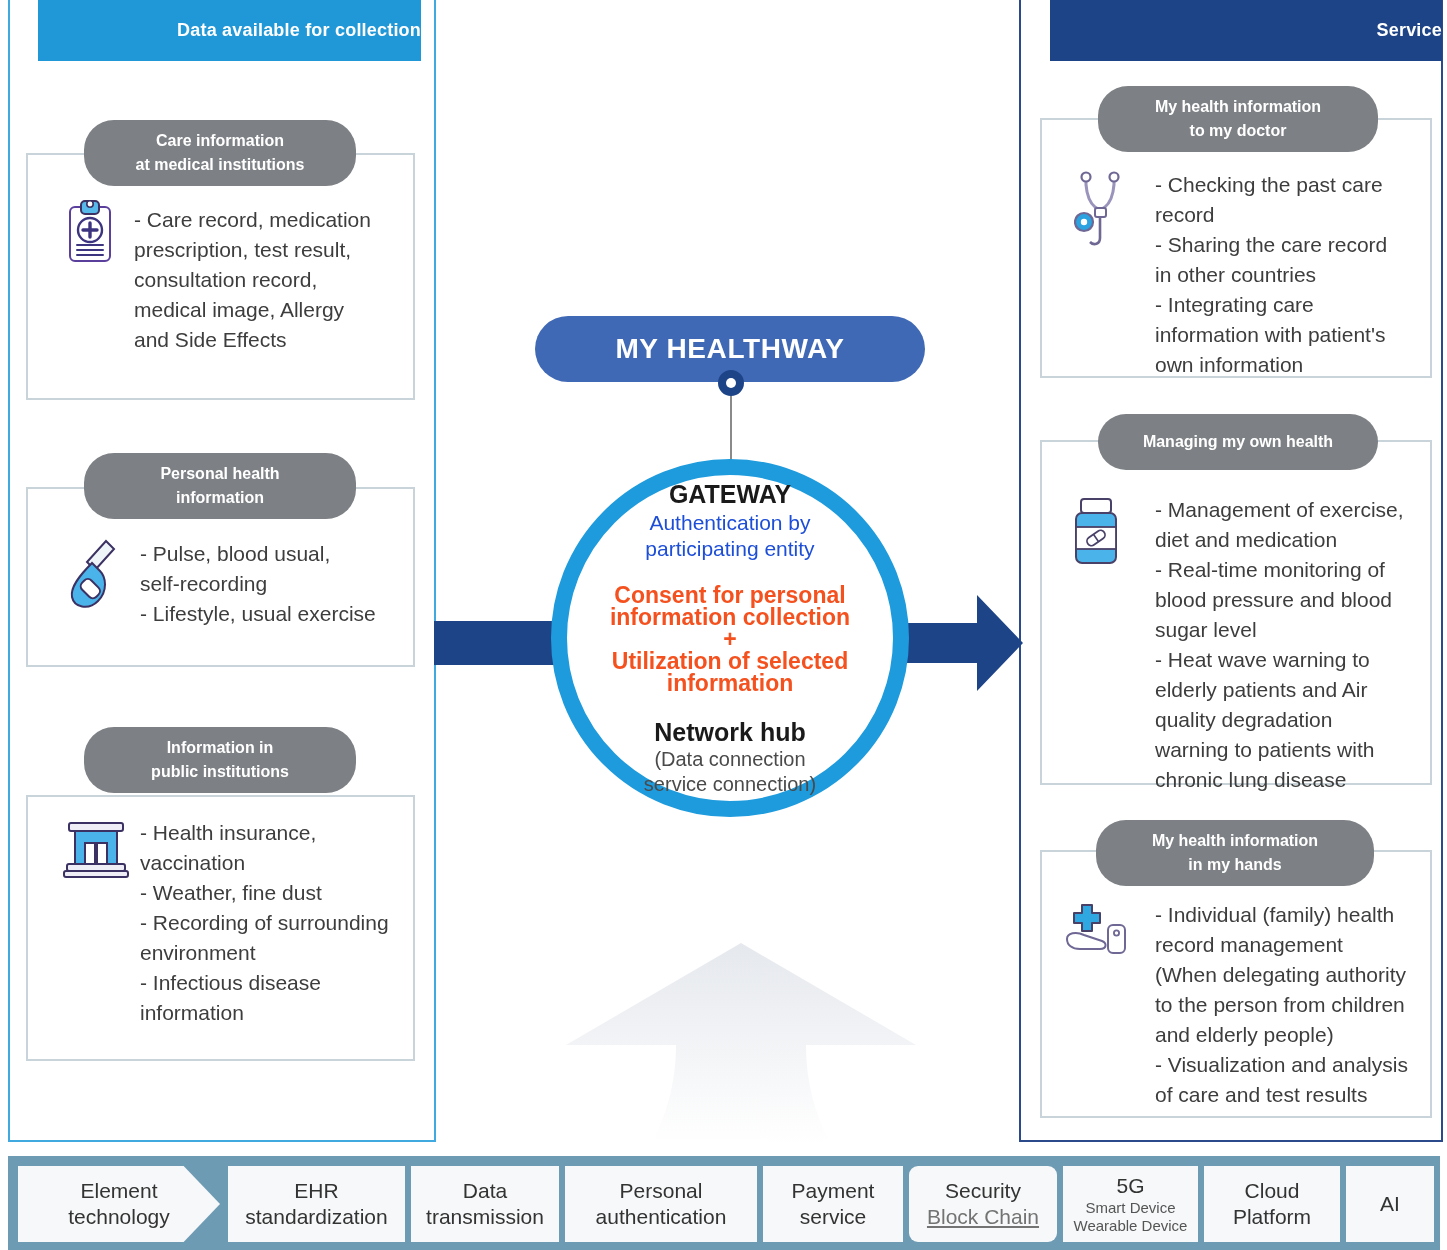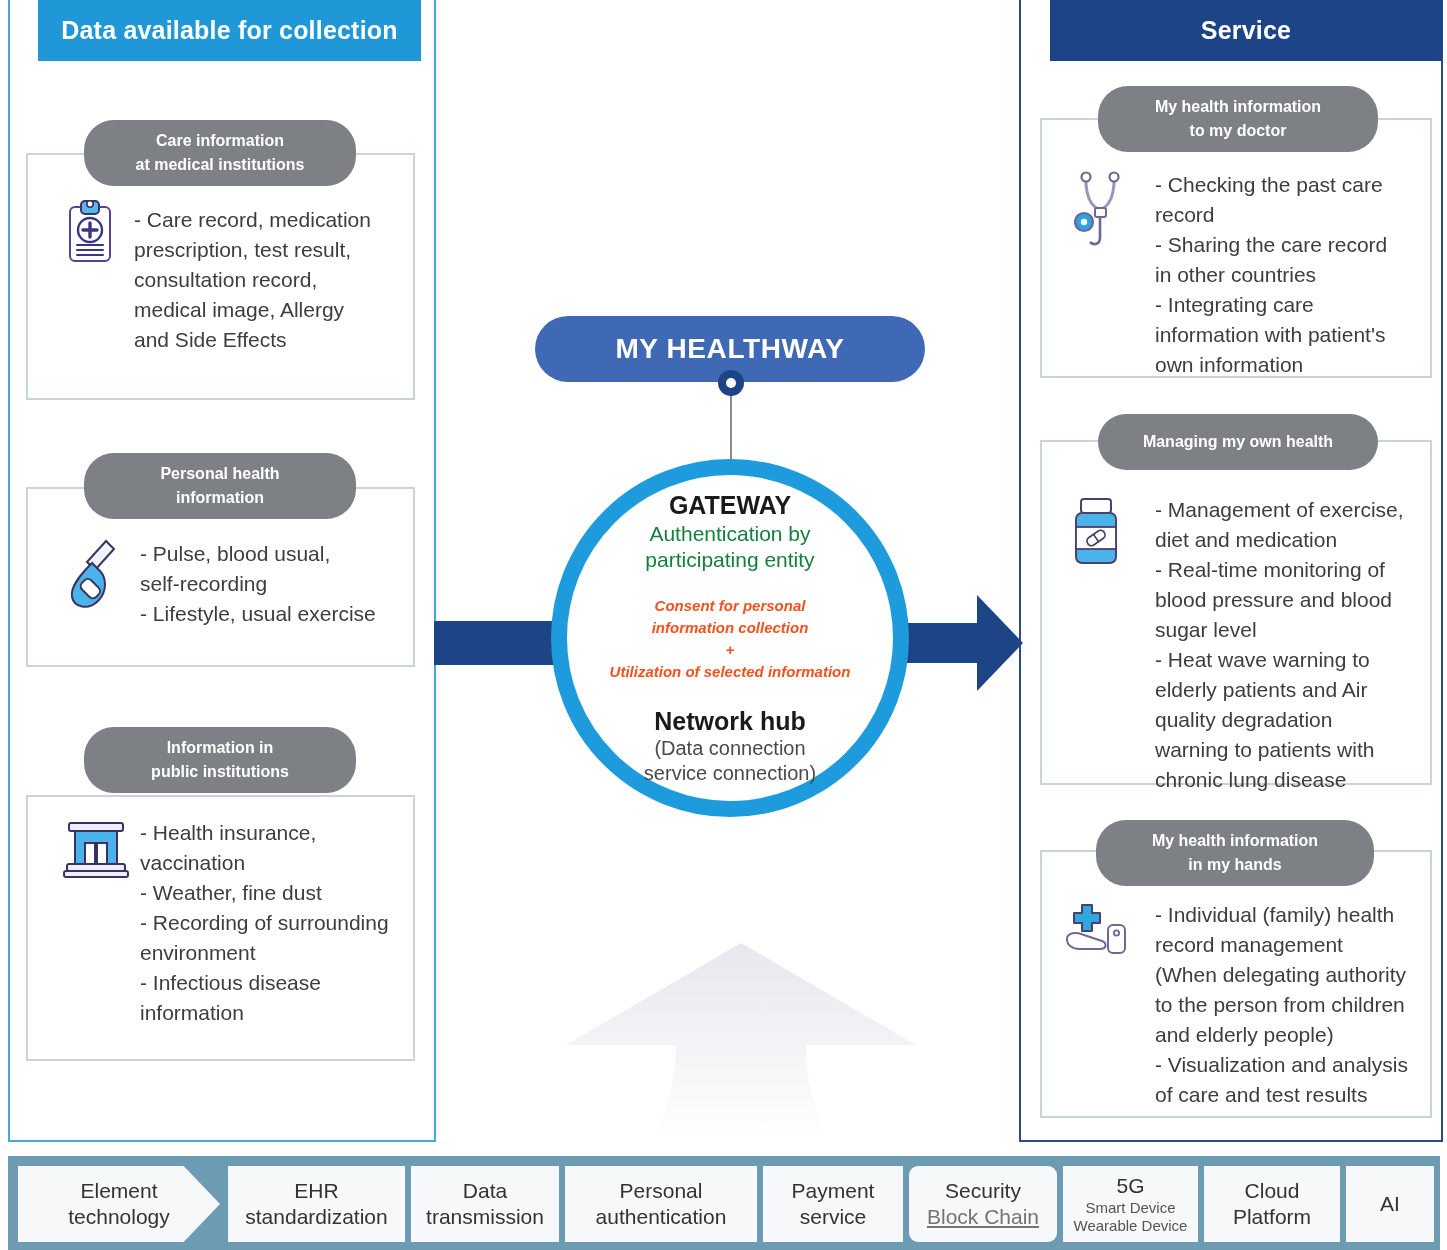--- a/index.html
+++ b/index.html
@@ -8,22 +8,22 @@
     font-family:"Liberation Sans","DejaVu Sans",sans-serif;
     color:#3c3c3c;
   }
 
   
   .panel{position:absolute;border:2px solid #3fa9e0;background:#fff;box-sizing:border-box;}
   #left-panel{left:8px;top:-4px;width:428px;height:1146px;}
   #right-panel{left:1019px;top:-4px;width:424px;height:1146px;border-color:#2b4a8b;}
 
   .panel-header{
-    position:absolute;color:#fff;font-weight:bold;font-size:25px;
-    display:flex;align-items:center;justify-content:center;letter-spacing:.2px;
+    position:absolute;color:#fff;font-weight:bold;font-size:18px;
+    display:flex;align-items:center;justify-content:flex-end;letter-spacing:.2px;
   }
   #left-header{background:#2098d8;left:38px;top:0px;width:383px;height:61px;}
   #right-header{background:#1e4488;left:1050px;top:0px;width:392px;height:61px;}
 
   
   .card{position:absolute;border:2px solid #c9d4da;box-sizing:border-box;background:#fff;}
   .chip{
     position:absolute;background:#7d8084;color:#fff;border-radius:30px;
     font-weight:bold;font-size:16px;line-height:24px;text-align:center;
     display:flex;align-items:center;justify-content:center;z-index:5;
@@ -46,22 +46,22 @@
   }
   #connector-dot::after{content:"";position:absolute;inset:0;background:#fff;border-radius:50%;}
 
   #gateway-circle{
     position:absolute;left:551px;top:459px;width:358px;height:358px;border-radius:50%;
     border:16px solid #1e9bdd;background:#fff;box-sizing:border-box;
     display:flex;flex-direction:column;align-items:center;justify-content:center;z-index:6;
     text-align:center;
   }
   .gw-title{font-size:25px;font-weight:bold;color:#1a1a1a;}
-  .gw-sub{font-size:21px;line-height:26px;color:#15803d;white-space:pre-line;margin-top:1px;}
-  .gw-red{color:#f4511e;font-weight:bold;font-size:15px;line-height:22px;white-space:pre-line;margin:22px 0 24px;font-style:italic;}
+  .gw-sub{font-size:21px;line-height:26px;color:#1d4ed8;white-space:pre-line;margin-top:1px;}
+  .gw-red{color:#f4511e;font-weight:bold;font-size:23px;line-height:22px;white-space:pre-line;margin:22px 0 24px;}
   .gw-hub{font-size:25px;font-weight:bold;color:#1a1a1a;}
   .gw-hubsub{font-size:20px;line-height:25px;color:#4a4a4a;white-space:pre-line;}
 
   #arrow-left{position:absolute;left:434px;top:621px;width:160px;height:44px;background:#1e4488;z-index:2;}
   #arrow-right{position:absolute;left:905px;top:591px;width:120px;height:104px;z-index:2;}
 
   #up-arrow{position:absolute;left:556px;top:933px;width:370px;height:215px;z-index:1;}
 
   
   #tech-bar{position:absolute;left:8px;top:1156px;width:1432px;height:94px;background:#6e9bb4;}

